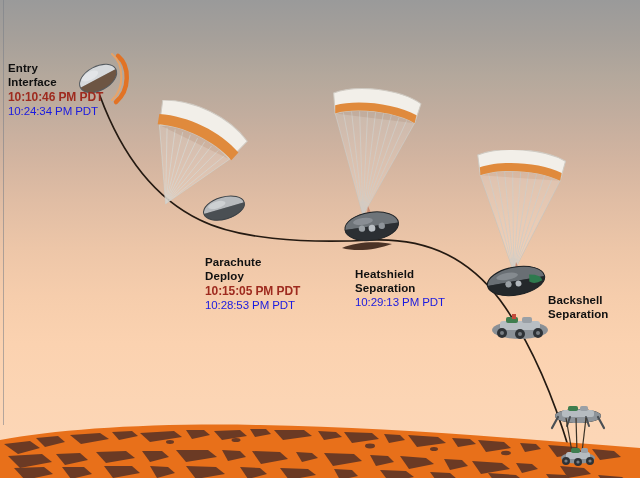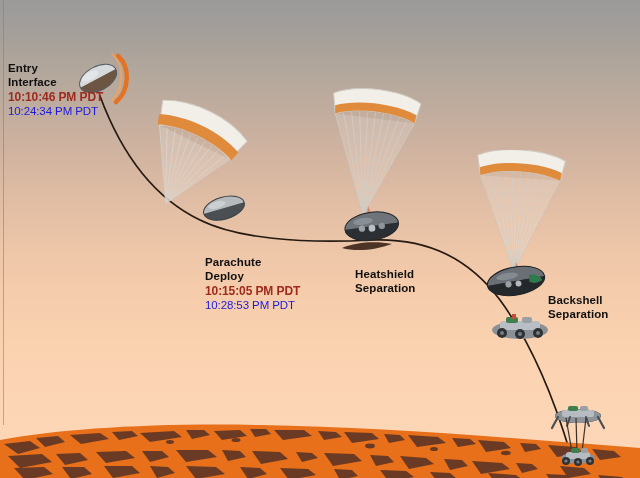--- a/index.html
+++ b/index.html
@@ -310,20 +310,21 @@
   <div class="label" id="lb-chute">
     <div class="name">Parachute
 Deploy</div>
     <div class="t-ert">10:15:05 PM PDT</div>
     <div class="t-pdt">10:28:53 PM PDT</div>
   </div>
 
   <div class="label" id="lb-heat">
     <div class="name">Heatshield
 Separation</div>
+    <div class="t-pdt">10:29:13 PM PDT</div>
   </div>
 
   <div class="label" id="lb-back">
     <div class="name">Backshell
 Separation</div>
   </div>
 
 
 </div>
 

